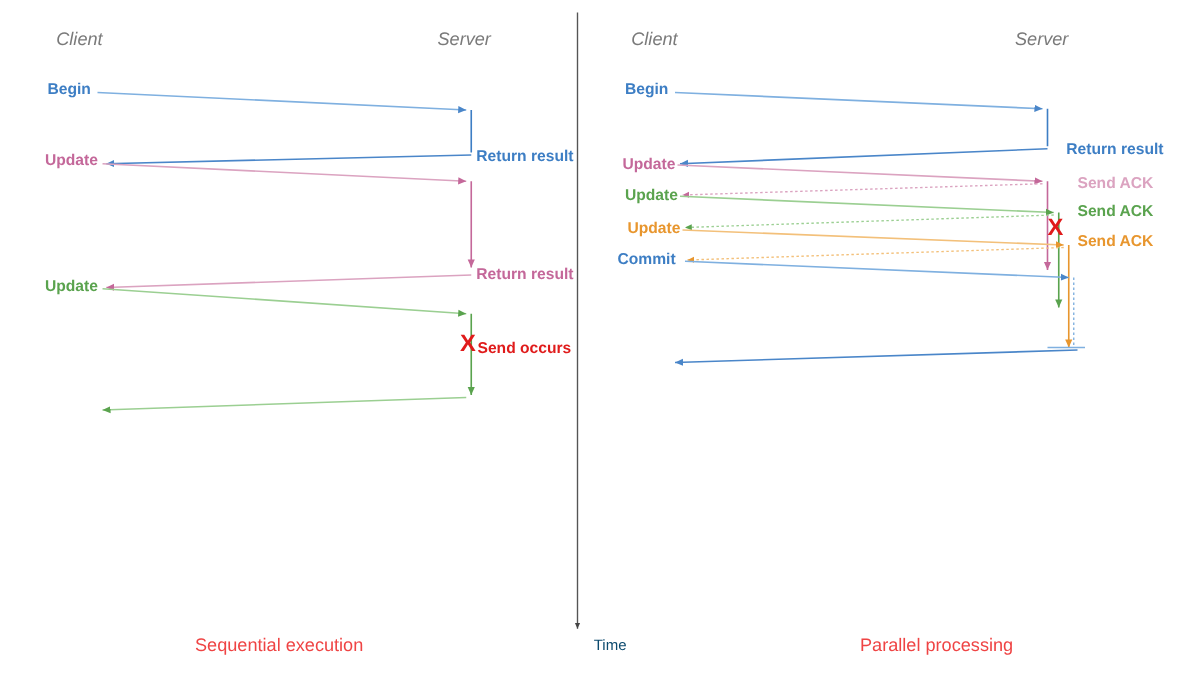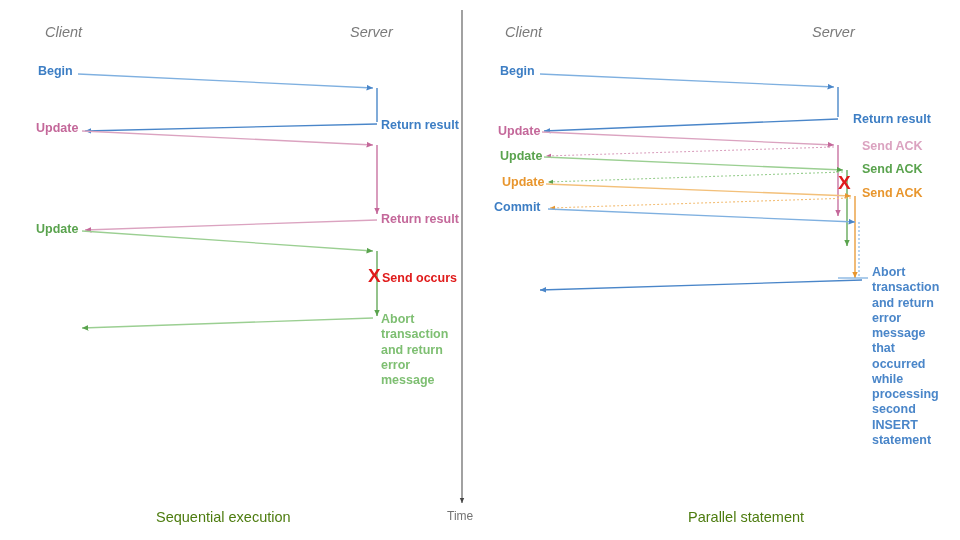--- a/index.html
+++ b/index.html
@@ -3,22 +3,22 @@
 <meta charset="utf-8">
 <style>
   html,body{margin:0;padding:0;background:#ffffff;}
   body{width:960px;height:540px;overflow:hidden;
        font-family:"Liberation Sans","DejaVu Sans",sans-serif;}
   #stage{position:relative;width:826px;height:540px;}
   svg#diagram{position:absolute;left:0;top:0;width:960px;height:540px;}
   .lbl{position:absolute;white-space:nowrap;line-height:1.18;}
   .hdr{font-style:italic;font-size:14.5px;color:#7a7a7a;}
   .msg{font-size:12.5px;font-weight:bold;}
-  .caption{font-size:14.5px;color:#4d7c0f;}
-  .timelbl{font-size:12px;color:#737373;}
+  .caption{font-size:14.5px;color:#ef4444;}
+  .timelbl{font-size:12px;color:#0c4a6e;margin-left:28px;}
   .multi{white-space:normal;width:78px;line-height:1.22;}
   .multi-l{white-space:normal;width:72px;line-height:1.22;}
 </style>
 </head>
 <body>
 
 <div id="stage">
 
   <svg id="diagram" viewBox="0 0 960 540" xmlns="http://www.w3.org/2000/svg">
     <defs>
@@ -127,40 +127,38 @@
   <div class="lbl msg" style="left:38px;top:64px;color:#3d7ec4;">Begin</div>
   <div class="lbl msg" style="left:36px;top:121px;color:#c4689a;">Update</div>
   <div class="lbl msg" style="left:36px;top:222px;color:#5aa34e;">Update</div>
 
   <div class="lbl msg" style="left:381px;top:118px;color:#3d7ec4;">Return result</div>
   <div class="lbl msg" style="left:381px;top:212px;color:#c4689a;">Return result</div>
 
   <div class="lbl" style="left:368px;top:265px;color:#e01b1b;font-size:19px;font-weight:bold;">X</div>
   <div class="lbl msg" style="left:382px;top:271px;color:#e01b1b;">Send occurs</div>
 
-  <div class="lbl msg multi-l" style="left:381px;top:312px;color:#7ebf72;">Abort transaction and return error message</div>
 
   <div class="lbl caption" style="left:156px;top:509px;">Sequential execution</div>
 
   <div class="lbl hdr" style="left:505px;top:24px;">Client</div>
   <div class="lbl hdr" style="left:812px;top:24px;">Server</div>
 
   <div class="lbl msg" style="left:500px;top:64px;color:#3d7ec4;">Begin</div>
   <div class="lbl msg" style="left:498px;top:124px;color:#c4689a;">Update</div>
   <div class="lbl msg" style="left:500px;top:149px;color:#5aa34e;">Update</div>
   <div class="lbl msg" style="left:502px;top:175px;color:#e8962e;">Update</div>
   <div class="lbl msg" style="left:494px;top:200px;color:#3d7ec4;text-align:right;">Commit</div>
 
   <div class="lbl msg" style="left:853px;top:112px;color:#3d7ec4;">Return result</div>
   <div class="lbl msg" style="left:862px;top:139px;color:#dba3c0;">Send ACK</div>
   <div class="lbl msg" style="left:862px;top:162px;color:#5aa34e;">Send ACK</div>
 
   <div class="lbl" style="left:838px;top:172px;color:#e01b1b;font-size:19px;font-weight:bold;">X</div>
 
   <div class="lbl msg" style="left:862px;top:186px;color:#e8962e;">Send ACK</div>
 
-  <div class="lbl msg multi" style="left:872px;top:265px;color:#4a86c9;">Abort transaction and return error message that occurred while processing second INSERT statement</div>
 
-  <div class="lbl caption" style="left:688px;top:509px;">Parallel statement</div>
+  <div class="lbl caption" style="left:688px;top:509px;">Parallel processing</div>
 
   <div class="lbl timelbl" style="left:447px;top:509px;">Time</div>
 
 </div>
 
 </body></html>

